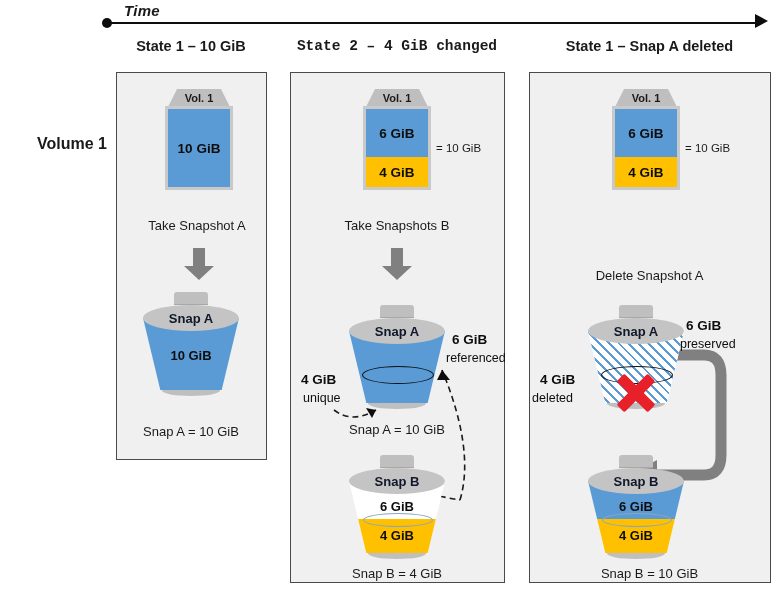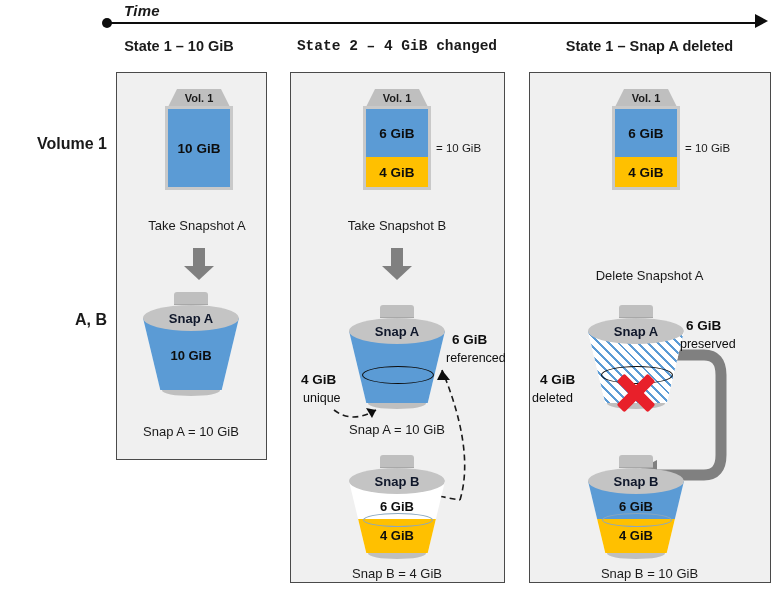--- a/index.html
+++ b/index.html
@@ -18,21 +18,21 @@
   .rowlabel{font-size:16px;font-weight:bold;text-align:right;line-height:1.35;}
   #row-label-volume{left:0px;top:133px;width:107px;}
   #row-label-snapshots{left:0px;top:309px;width:107px;}
 
   
   .state-title{font-size:14.5px;font-weight:bold;text-align:center;top:38px;}
   .panel{background:#f0f0f0;border:1.6px solid #4a4a4a;top:72px;}
   #panel-1{left:116px;width:149px;height:386px;}
   #panel-2{left:290px;width:213px;height:509px;}
   #panel-3{left:529px;width:240px;height:509px;}
-  #state-title-1{left:104px;width:150px;}
+  #state-title-1{left:116px;width:150px;}
   #state-title-2{left:290px;width:214px;font-family:Liberation Mono, monospace;}
   #state-title-3{left:529px;width:241px;}
 
   
   .vol-tab{height:17px;background:#bfbfbf;border-bottom:1px solid #a6a6a6;
      clip-path:polygon(9px 0,calc(100% - 9px) 0,100% 100%,0 100%);
      display:flex;align-items:center;justify-content:center;
      font-size:11px;font-weight:bold;color:#1a1a1a;}
   .vol-body{border:3px solid #c9c9c9;box-sizing:border-box;background:#fff;
      display:flex;flex-direction:column;}
@@ -87,21 +87,20 @@
 </head>
 <body>
 
 <div class="abs" id="timeline-line"></div>
 <div class="abs" id="timeline-dot"></div>
 <div class="abs" id="timeline-arrowhead"></div>
 <div class="abs" id="timeline-label">Time</div>
 
 <div class="abs rowlabel" id="row-label-volume">Volume 1</div>
 <div class="abs rowlabel" id="row-label-snapshots">
-    <div>A, B</div>
   </div>
 
 <div class="abs state-title" id="state-title-1">State 1 – 10 GiB</div>
 <div class="abs state-title" id="state-title-2">State 2 – 4 GiB changed</div>
 <div class="abs state-title" id="state-title-3">State 1 – Snap A deleted</div>
 
 <div class="abs panel" id="panel-1"></div>
 
 <div class="abs" style="left:168px;top:89px;width:62px;">
   <div class="vol-tab">Vol. 1</div>
@@ -136,21 +135,21 @@
 
 <div class="abs" style="left:366px;top:89px;width:62px;">
   <div class="vol-tab">Vol. 1</div>
 </div>
 <div class="abs vol-body" style="left:363px;top:106px;width:68px;height:84px;">
   <div class="vol-seg seg-blue" style="height:52px;">6 GiB</div>
   <div class="vol-seg seg-yellow" style="height:32px;">4 GiB</div>
 </div>
 <div class="abs eq-label" style="left:436px;top:142px;">= 10 GiB</div>
 
-<div class="abs step-text" style="left:290px;top:218px;width:214px;">Take Snapshot B</div>
+<div class="abs step-text" style="left:290px;top:218px;width:214px;">Take Snapshots B</div>
 <div class="abs down-arrow" style="left:382px;top:248px;">
   <div class="shaft"></div>
     <div class="head"></div>
 </div>
 
 <div class="abs" style="left:349px;top:305px;">
   <div class="snap">
     <div class="snap-neck"></div>
     <div class="snap-lid">Snap A</div>
     <div class="snap-cup">

